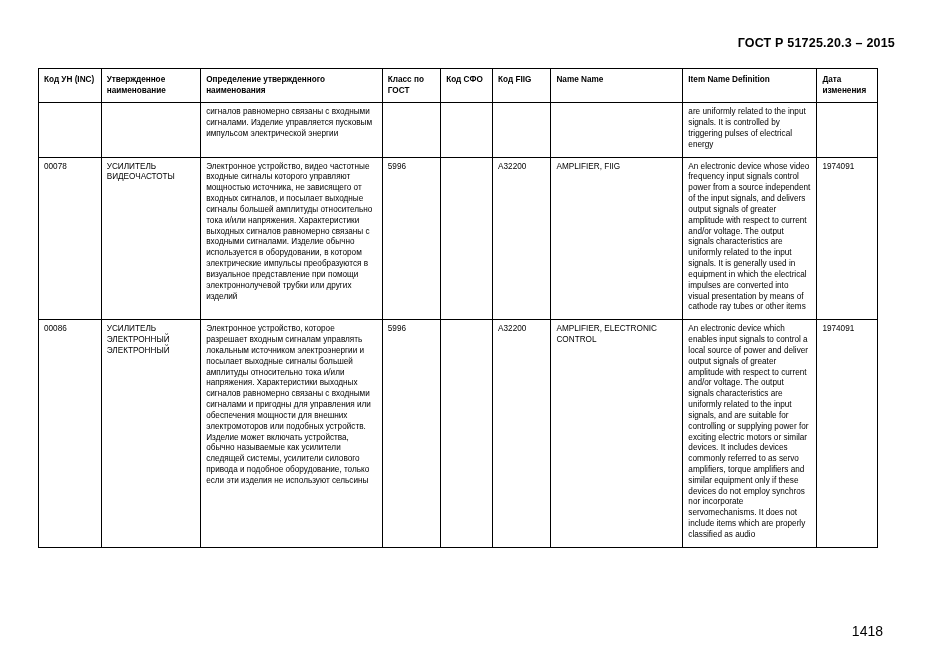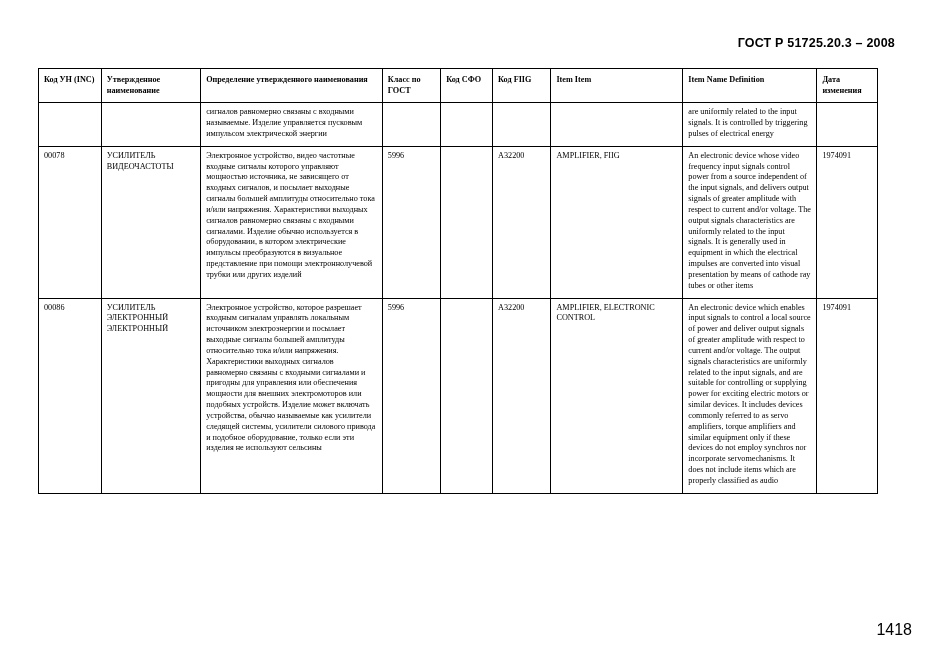--- a/index.html
+++ b/index.html
@@ -26,31 +26,30 @@
     top: 36px;
     right: 40px;
     font-size: 12.5px;
     font-weight: bold;
     letter-spacing: 0.2px;
     white-space: nowrap;
   }
   .footer {
     position: absolute;
     bottom: 22px;
-    right: 23px;
-    font-size: 16px;
+    right: 52px;
+    font-size: 14px;
   }
   table.doc {
     position: absolute;
     top: 68px;
     left: 38px;
     width: 840px;
     border-collapse: collapse;
     table-layout: fixed;
-    font-family: Liberation Serif, serif;
   }
   table.doc td, table.doc th {
     border: 1px solid #000000;
     vertical-align: top;
     padding: 4px 5px 6px 5px;
     font-size: 8.2px;
     line-height: 1.32;
     text-align: left;
     font-weight: normal;
   }
@@ -75,21 +74,21 @@
   .cell-name { font-weight: bold; font-size: 8.2px; line-height: 1.35; }
   .cell-def { font-size: 8.2px; line-height: 1.34; }
   .cell-en { font-size: 8.2px; line-height: 1.34; }
   .cell-endef { font-size: 8.2px; line-height: 1.34; margin-top: 20px; }
 </style>
 </head>
 <body>
 
 <div class="page">
 
-  <div class="header">ГОСТ Р 51725.20.3 – 2008</div>
+  <div class="header">ГОСТ Р 51725.20.3 – 2015</div>
 
   <table class="doc">
     <colgroup>
       <col class="c0">
         <col class="c1">
         <col class="c2">
         <col class="c3">
         <col class="c4">
         <col class="c5">
         <col class="c6">
@@ -97,30 +96,30 @@
         <col class="c8">
     </colgroup>
     <thead>
       <tr>
         <th>Код УН (INC)</th>
         <th>Утвержденное наименование</th>
         <th>Определение утвержденного наименования</th>
         <th>Класс по ГОСТ</th>
         <th>Код СФО</th>
         <th>Код FIIG</th>
-        <th>Item Item</th>
+        <th>Name Name</th>
         <th>Item Name Definition</th>
         <th>Дата изменения</th>
       </tr>
     </thead>
     <tbody>
       <tr>
         <td class="cell-code"></td>
         <td class="cell-name"></td>
-        <td class="cell-def">сигналов равномерно связаны с входными называемые. Изделие управляется пусковым импульсом электрической энергии</td>
+        <td class="cell-def">сигналов равномерно связаны с входными сигналами. Изделие управляется пусковым импульсом электрической энергии</td>
         <td class="cell-code"></td>
         <td class="cell-code"></td>
         <td class="cell-code"></td>
         <td class="cell-en"></td>
         <td class="cell-endef">are uniformly related to the input signals. It is controlled by triggering pulses of electrical energy</td>
         <td class="cell-code"></td>
       </tr>
       <tr>
         <td class="cell-code">00078</td>
         <td class="cell-name">УСИЛИТЕЛЬ ВИДЕОЧАСТОТЫ</td>

